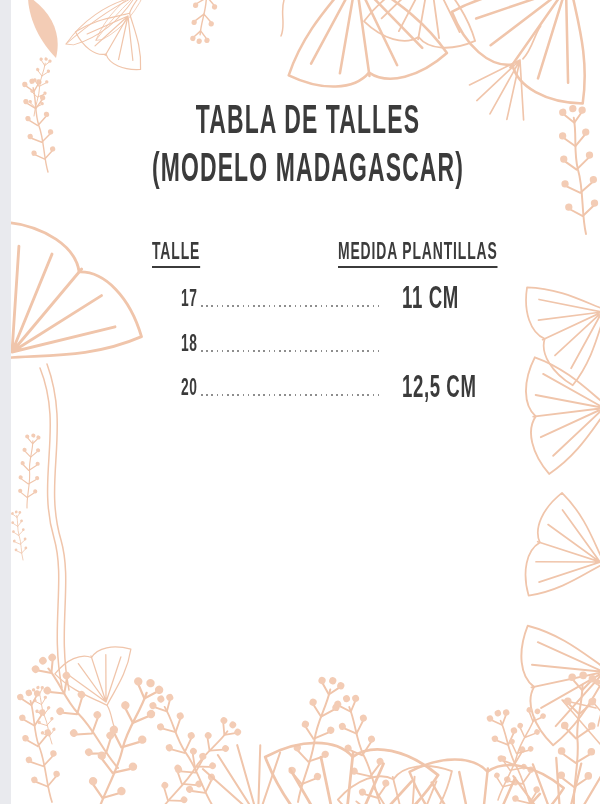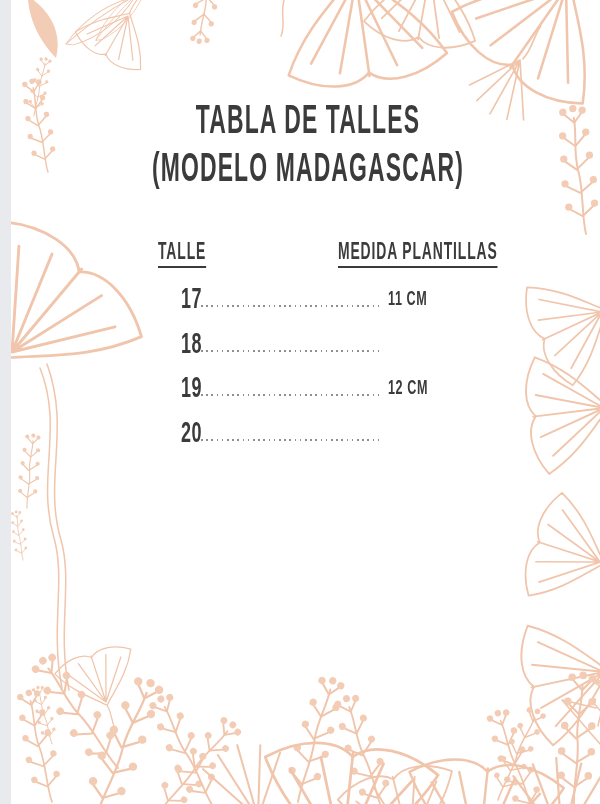--- a/index.html
+++ b/index.html
@@ -51,34 +51,34 @@
   }
 
   .hdr { position: absolute; top: 239px; font-size: 24px; line-height: 24px; }
   .hdr .cond {
     transform: scaleX(0.58);
     transform-origin: left top;
     letter-spacing: 1.5px;
     border-bottom: 2px solid var(--text, #3b3b3b);
     padding-bottom: 3px;
   }
-  .hdr-size { left: 158px; }
+  .hdr-size { left: 152px; }
   .hdr-measure { left: 338px; }
 
   .rows { position: absolute; left: 181px; top: 287px; }
   .srow { display: flex; align-items: flex-start; height: 44.6px; }
-  .sizebox { width: 20px; font-size: 30px; line-height: 22px; }
+  .sizebox { width: 20px; font-size: 23px; line-height: 22px; }
   .leader {
     width: 178px; height: 20px;
     background: repeating-linear-gradient(90deg, var(--dots, #8e8e8e) 0 1.6px, transparent 1.6px 5.2px);
     background-size: 100% 2px;
     background-position: left bottom;
     background-repeat: no-repeat;
   }
-  .measurebox { margin-left: 9px; font-size: 21px; line-height: 22px; }
+  .measurebox { margin-left: 23px; font-size: 31px; line-height: 22px; }
 </style>
 </head>
 <body>
 
 <div class="page">
 
   <svg class="decor" width="600" height="804" viewBox="0 0 600 804" aria-hidden="true">
     <defs>
       <g id="gk">
         <path class="ln" d="M0,4 C-14,-10 -34,-24 -47,-50 C-29,-62 -10,-64 0,-55 C10,-64 29,-62 47,-50 C34,-24 14,-10 0,4 Z"></path>
@@ -178,23 +178,19 @@
     <div class="srow">
       <span class="sizebox"><span class="cond">17</span></span>
       <span class="leader"></span>
       <span class="measurebox"><span class="cond">11 CM</span></span>
     </div>
     <div class="srow">
       <span class="sizebox"><span class="cond">18</span></span>
       <span class="leader"></span>
     </div>
     <div class="srow">
-      <span class="sizebox"><span class="cond">19</span></span>
-      <span class="leader"></span>
-      <span class="measurebox"><span class="cond">12 CM</span></span>
-    </div>
-    <div class="srow">
       <span class="sizebox"><span class="cond">20</span></span>
       <span class="leader"></span>
+      <span class="measurebox"><span class="cond">12,5 CM</span></span>
     </div>
   </div>
 
 </div>
 
 </body></html>

